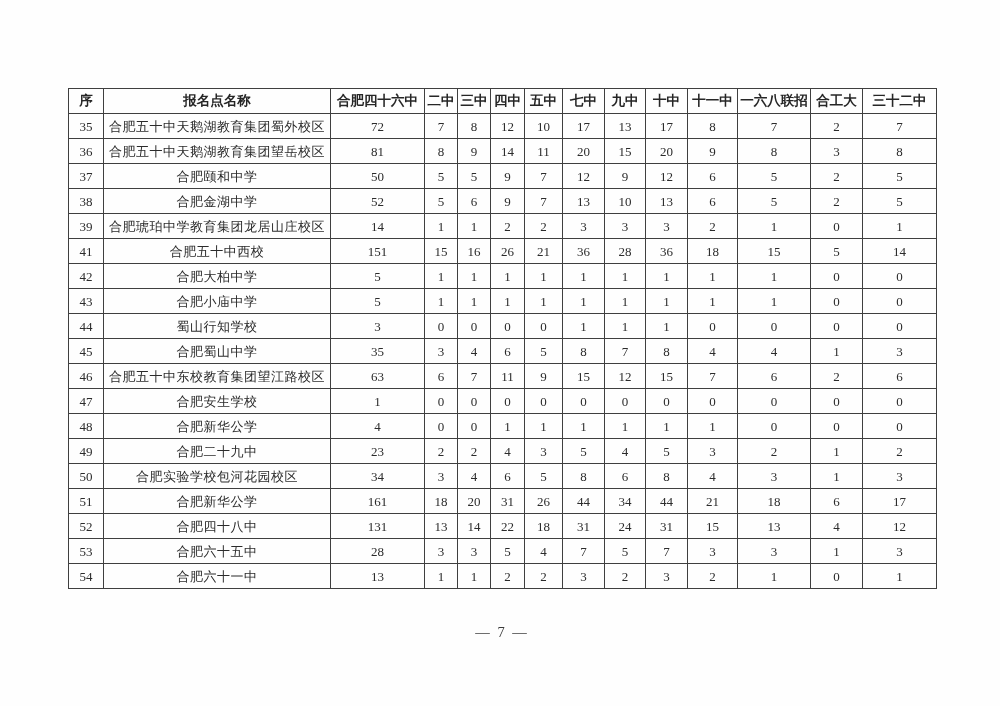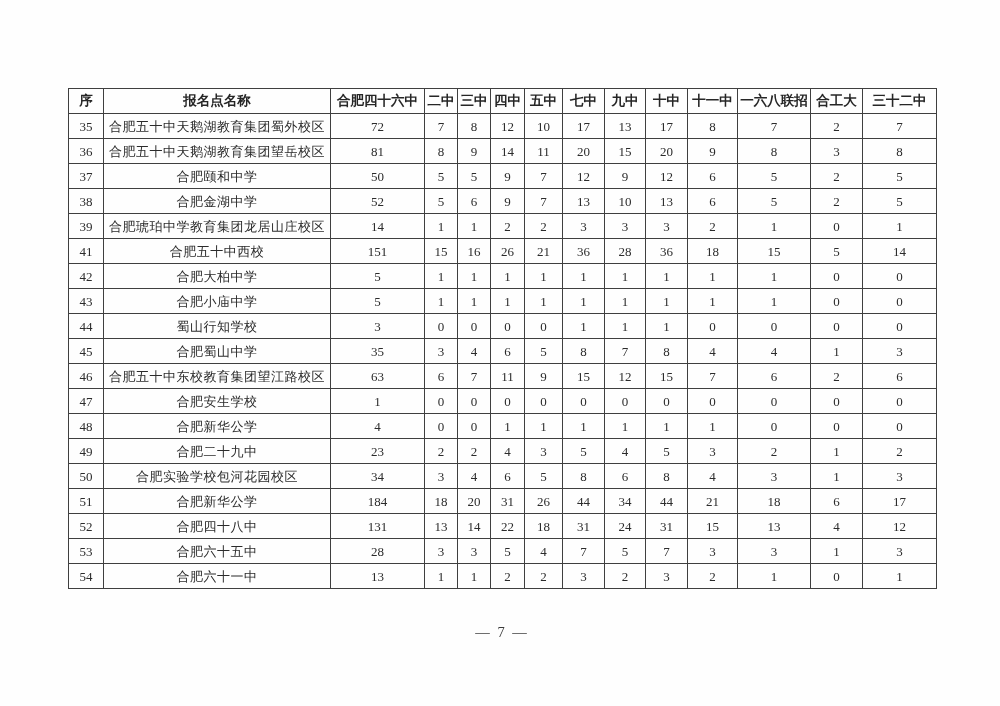--- a/index.html
+++ b/index.html
@@ -337,21 +337,21 @@
             <td>6</td>
             <td>8</td>
             <td>4</td>
             <td>3</td>
             <td>1</td>
             <td>3</td>
           </tr>
           <tr>
             <td>51</td>
             <td class="name">合肥新华公学</td>
-            <td>184</td>
+            <td>161</td>
             <td>18</td>
             <td>20</td>
             <td>31</td>
             <td>26</td>
             <td>44</td>
             <td>34</td>
             <td>44</td>
             <td>21</td>
             <td>18</td>
             <td>6</td>

